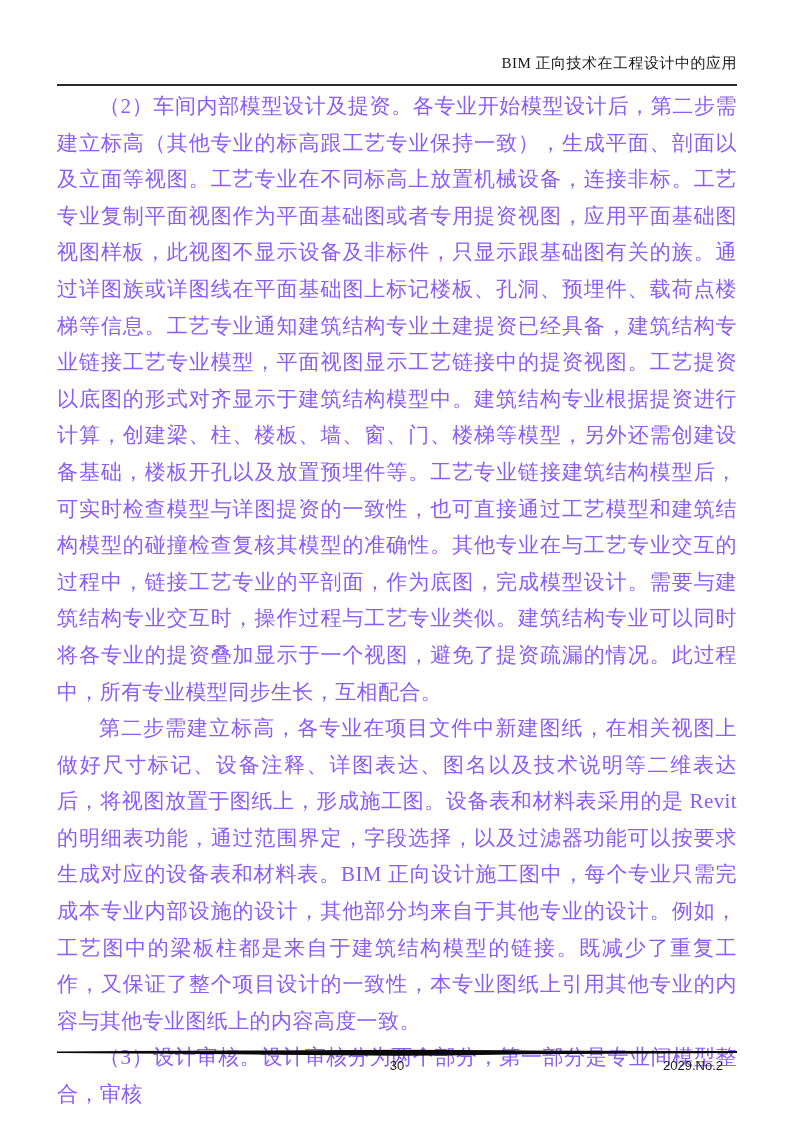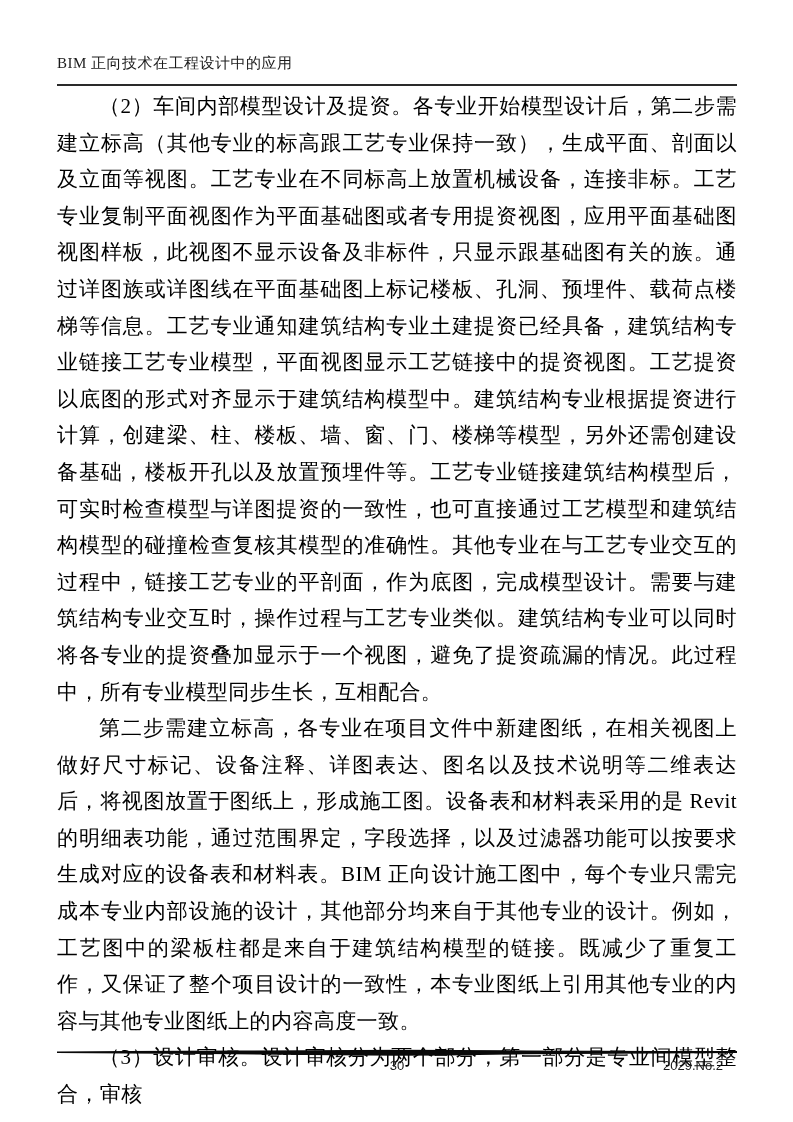--- a/index.html
+++ b/index.html
@@ -15,21 +15,21 @@
     font-family: "Liberation Serif", "DejaVu Serif", serif;
     overflow: hidden;
   }
   
   .header {
     position: absolute;
     top: 0;
     left: 57px;
     right: 56px;
     padding-top: 53px;
-    text-align: left;
+    text-align: right;
   }
   .running-title {
     font-size: 15px;
     line-height: 20px;
     letter-spacing: 0.5px;
     color: #1a1a1a;
     white-space: nowrap;
   }
   .header-rule {
     margin-top: 11px;
@@ -43,21 +43,21 @@
     left: 57px;
     right: 56px;
   }
   .content p {
     font-size: 21px;
     line-height: 36.6px;
     text-align: justify;
     text-justify: inter-ideograph;
     text-indent: 2em;
     letter-spacing: 0.4px;
-    color: #000000;
+    color: #8b5cf6;
     word-break: break-all;
   }
   
   .footer {
     position: absolute;
     left: 57px;
     right: 56px;
     top: 1049px;
   }
   .footer-bar { display: block; width: 100%; height: 8px; }

